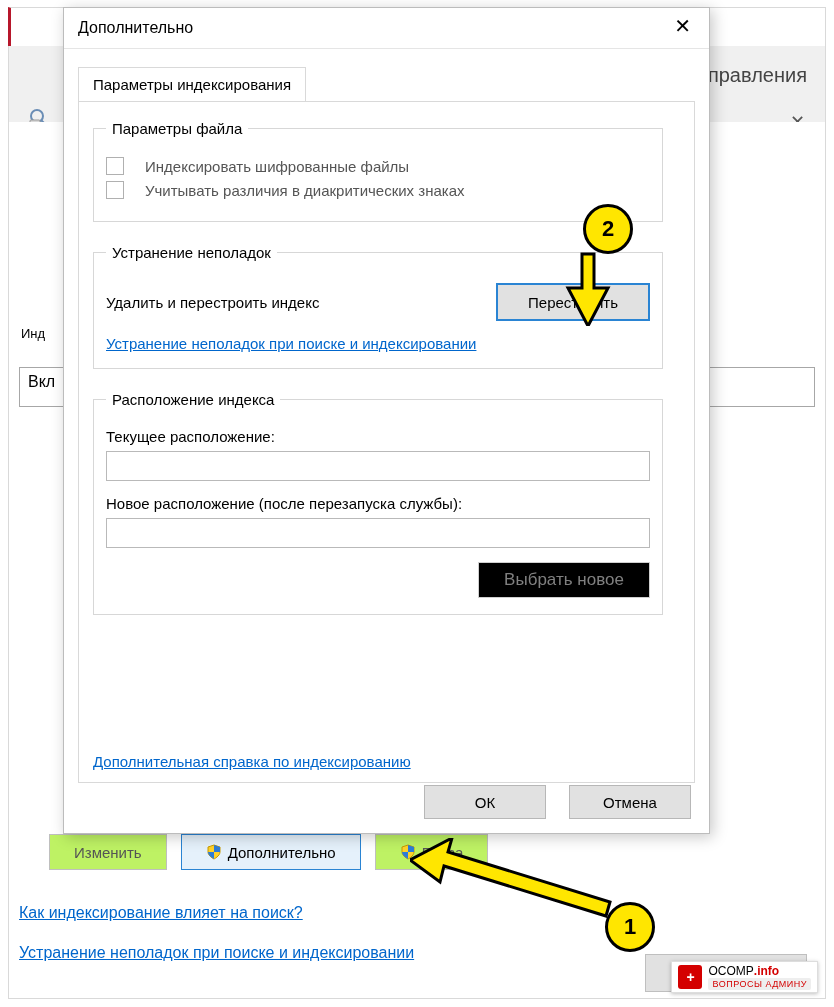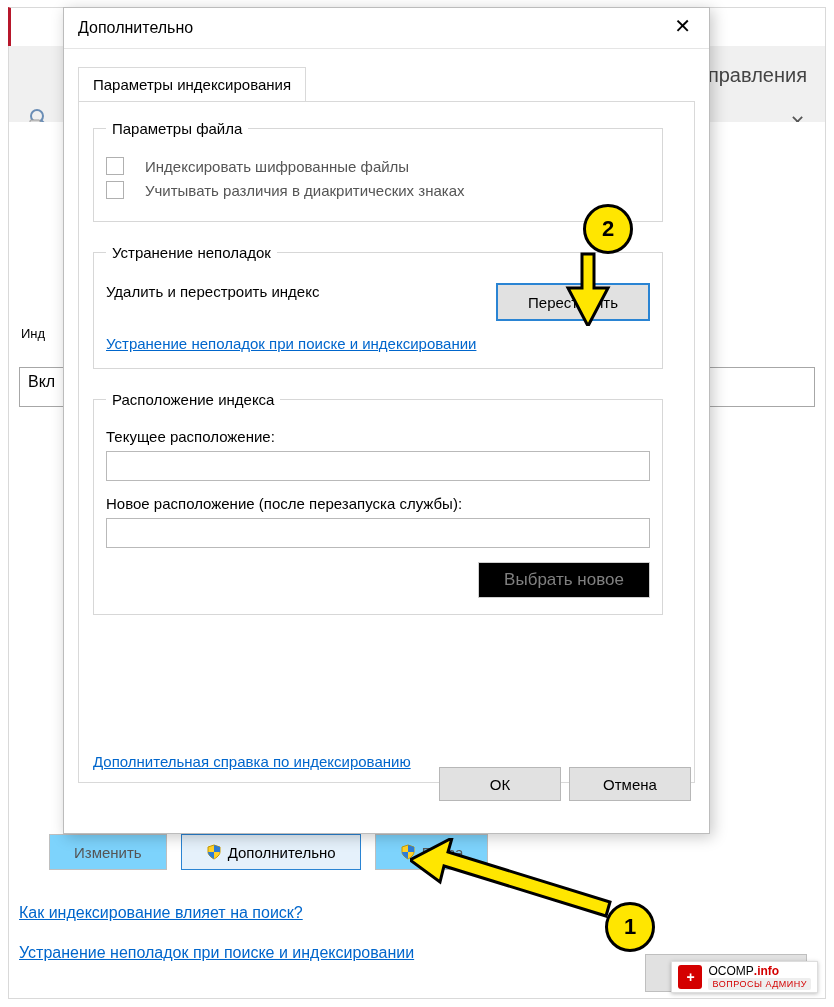--- a/index.html
+++ b/index.html
@@ -11,21 +11,21 @@
 .parent-header .crumb{position:absolute;right:18px;top:18px;color:#444;font-size:20px}
 .parent-header .close-icon{position:absolute;right:20px;top:65px;font-size:18px;color:#555}
 .parent-header .magnifier{position:absolute;left:18px;top:60px;width:24px;height:24px}
 .parent-header .magnifier svg{width:24px;height:24px}
 .parent-body{position:absolute;left:8px;top:122px;right:8px;bottom:8px;background:#fff;border:1px solid #d9d9d9;border-top:none}
 .parent-body .ind{position:absolute;left:12px;top:204px;font-size:13px}
 .parent-body .vkl{position:absolute;left:10px;top:245px;right:10px;height:28px;border:1px solid #a7a7a7;padding:5px 8px;font-size:16px;background:#fff}
 
 
 .btn-row{position:absolute;left:40px;top:712px;display:flex;gap:14px}
-.pbtn{height:34px;padding:0 24px;background:#7dd3fc;border:1px solid #bfbfbf;display:inline-flex;align-items:center;gap:6px;font-size:15px;color:#555}
+.pbtn{height:34px;padding:0 24px;background:#bef264;border:1px solid #bfbfbf;display:inline-flex;align-items:center;gap:6px;font-size:15px;color:#555}
 .pbtn.hl{background:#e5f1fb;border:1px solid #2a84d3;color:#000}
 .shield{width:16px;height:16px}
 
 .bottom-links{position:absolute;left:10px;top:760px}
 .bottom-links a{display:block;color:#0066cc;text-decoration:underline;font-size:16px;margin:22px 0}
 
 .close-btn{position:absolute;right:18px;top:832px;width:160px;height:36px;background:#e1e1e1;border:1px solid #bfbfbf;display:flex;align-items:center;justify-content:center;font-size:16px;color:#555}
 
 
 .modal{position:absolute;left:63px;top:7px;width:645px;height:825px;background:#fff;border:1px solid #bcbcbc;box-shadow:3px 3px 14px rgba(0,0,0,.22)}
@@ -35,32 +35,32 @@
 .modal .tabhost{padding:18px 14px 0 14px}
 .tabstrip{display:flex}
 .tab{background:#fff;border:1px solid #d9d9d9;border-bottom:none;padding:8px 14px;font-size:15px}
 .tabpage{border:1px solid #d9d9d9;padding:18px 14px 14px 14px;height:648px;position:relative}
 
 fieldset{border:1px solid #d7d7d7;margin:0 17px 22px 0;padding:14px 12px 16px 12px}
 legend{padding:0 6px;font-size:15px}
 .chk{display:flex;align-items:center;gap:21px;margin:6px 0;font-size:15px;color:#555}
 .chk .box{width:16px;height:16px;border:1px solid #b0b0b0;background:#fff}
 
-.trouble-row{display:flex;justify-content:space-between;margin:8px 0 14px 0}
+.trouble-row{display:flex;align-items:center;justify-content:space-between;margin:8px 0 14px 0}
 .trouble-row span{font-size:15px}
 .rebuild{width:150px;height:34px;background:#e1e1e1;border:2px solid #2a84d3;font-size:15px;display:flex;align-items:center;justify-content:center}
 .link{color:#0066cc;text-decoration:underline;font-size:15px}
 
 .loc label{display:block;font-size:15px;margin:6px 0}
 .loc .field{width:100%;height:30px;border:1px solid #b9b9b9;background:#fff;margin-bottom:14px;box-sizing:border-box}
 .selnew{width:170px;height:34px;background:#000000;border:1px solid #cfcfcf;color:#808080;font-size:17px;display:flex;align-items:center;justify-content:center;margin-left:auto}
 
 .help{position:absolute;left:14px;bottom:12px}
 
-.modal-buttons{position:absolute;right:18px;bottom:32px;display:flex;gap:8px}
+.modal-buttons{position:absolute;right:18px;bottom:14px;display:flex;gap:23px}
 .wbtn{width:120px;height:32px;background:#e1e1e1;border:1px solid #b7b7b7;font-size:15px;display:flex;align-items:center;justify-content:center}
 
 
 .badge{position:absolute;width:44px;height:44px;border-radius:50%;background:#ffe600;border:3px solid #000;display:flex;align-items:center;justify-content:center;font-weight:700;font-size:22px}
 .arrow{position:absolute;pointer-events:none}
 
 
 .logo{position:absolute;right:16px;bottom:14px;display:flex;align-items:center;background:#fff;border:1px solid #ddd;padding:2px 6px;box-shadow:0 1px 4px rgba(0,0,0,.25)}
 .logo .plus{width:24px;height:24px;background:#d40000;color:#fff;display:flex;align-items:center;justify-content:center;font-weight:700;border-radius:3px;margin-right:6px}
 .logo .t1{font-weight:400;font-size:12px}

